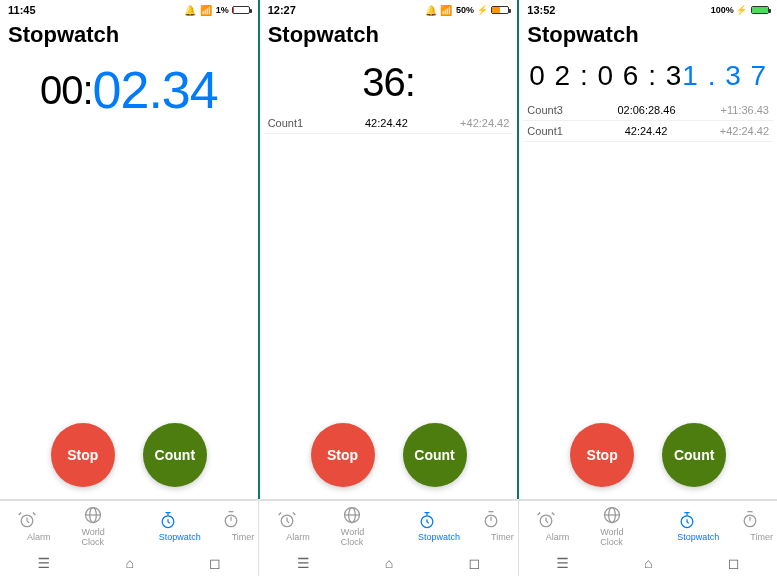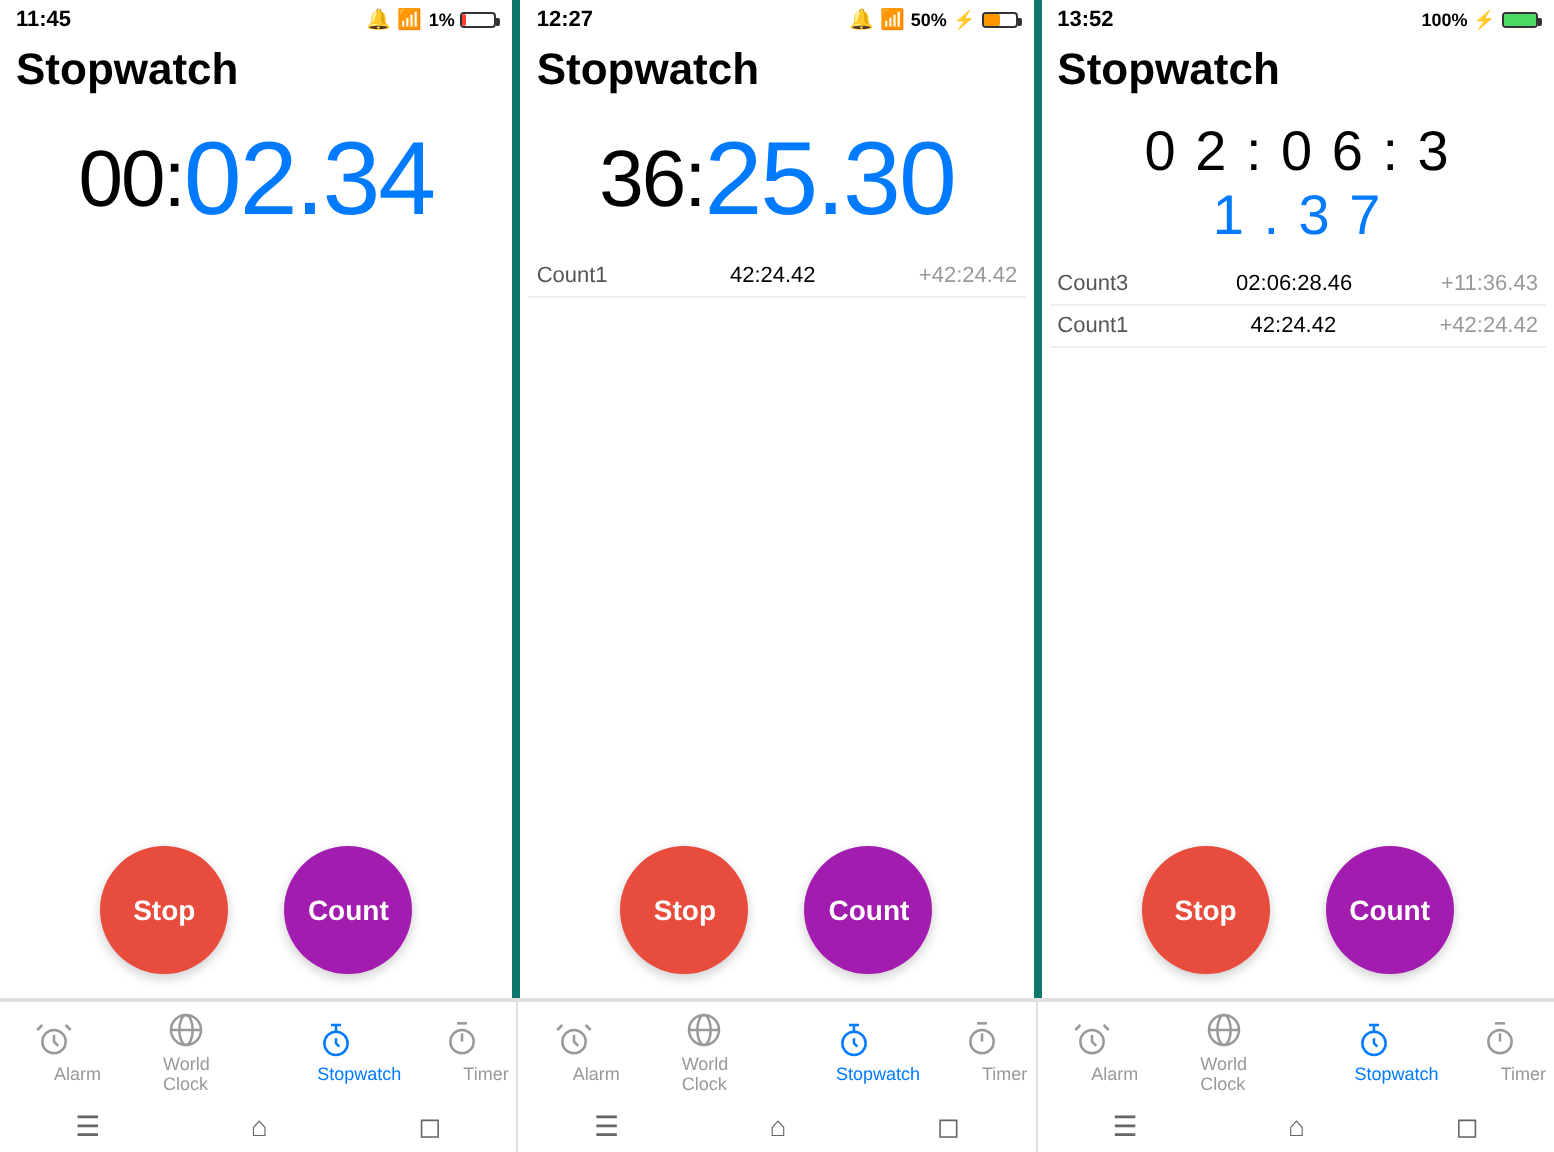--- a/index.html
+++ b/index.html
@@ -16,21 +16,21 @@
     .panels-container {
       display: flex;
       flex: 1;
       border-bottom: 1px solid #e0e0e0;
     }
 
     .panel {
       flex: 1;
       display: flex;
       flex-direction: column;
-      border-right: 4px solid #0f766e;
+      border-right: 2px solid #0f766e;
       position: relative;
     }
     .panel:last-child { border-right: none; }
 
     
     .status-bar {
       height: 20px;
       display: flex;
       align-items: center;
       justify-content: space-between;
@@ -128,21 +128,21 @@
       font-size: 14px;
       font-weight: 600;
       color: #fff;
       cursor: pointer;
       display: flex;
       align-items: center;
       justify-content: center;
       box-shadow: 0 2px 6px rgba(0,0,0,0.2);
     }
     .btn-stop { background: #e74c3c; }
-    .btn-count { background: #a21caf; }
+    .btn-count { background: #4d7c0f; }
 
     
     .tab-bar {
       height: 50px;
       display: flex;
       align-items: center;
       border-top: 1px solid #e0e0e0;
     }
     .tab-section {
       flex: 1;
@@ -247,21 +247,20 @@
           <div class="battery-fill mid"></div>
         </div>
       </div>
     </div>
 
     <div class="app-title">Stopwatch</div>
 
     <div class="timer-display">
       <span class="timer-main">36</span>
       <span class="timer-colon">:</span>
-      <span class="timer-accent">25.30</span>
     </div>
 
     <div class="laps-list">
       <div class="lap-row">
         <span class="lap-name">Count1</span>
         <span class="lap-time">42:24.42</span>
         <span class="lap-diff">+42:24.42</span>
       </div>
     </div>
 
@@ -280,21 +279,21 @@
         <span style="font-size:9px;">100%</span>
         <span style="font-size:9px;color:#ffcc00;">⚡</span>
         <div class="battery-bar">
           <div class="battery-fill full"></div>
         </div>
       </div>
     </div>
 
     <div class="app-title">Stopwatch</div>
 
-    <div class="timer-display" style="font-size:28px;letter-spacing:1px;flex-direction:column;">
+    <div class="timer-display" style="font-size:28px;letter-spacing:1px;">
       <span class="timer-main" style="font-size:28px;">0 2 : 0 6 : 3</span>
       <span class="timer-accent" style="font-size:28px;"> 1 . 3 7</span>
     </div>
 
     <div class="laps-list">
       <div class="lap-row">
         <span class="lap-name">Count3</span>
         <span class="lap-time">02:06:28.46</span>
         <span class="lap-diff">+11:36.43</span>
       </div>

